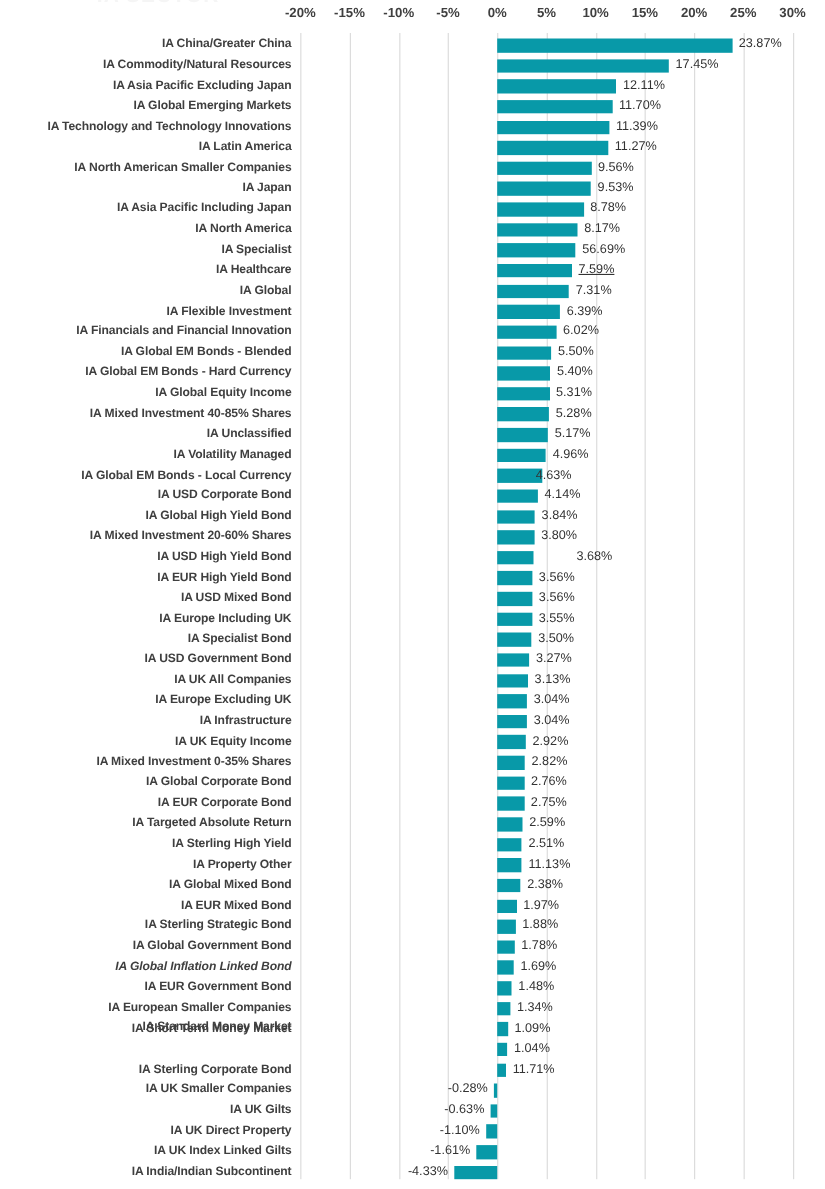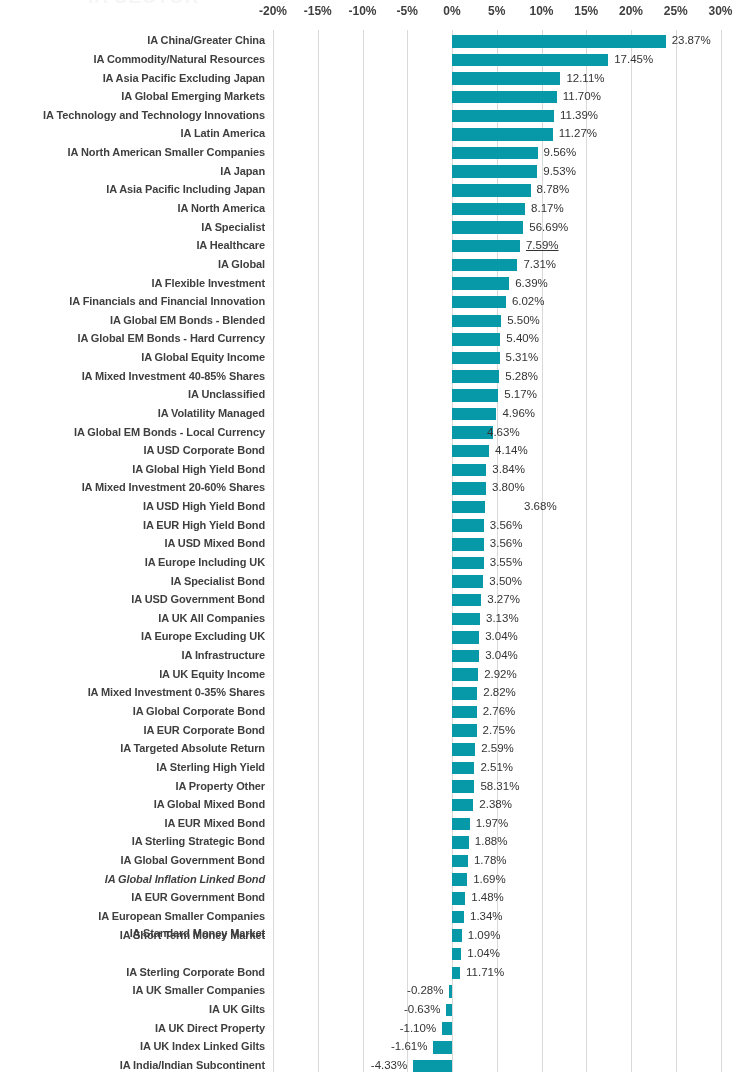--- a/index.html
+++ b/index.html
@@ -176,21 +176,21 @@
       <div class="bar" style="top: 724.375px; width: 24.6125px; left: 452px; background: rgb(8, 153, 168);"></div>
       <div class="val-label" style="top: 723.625px; left: 482.613px;">2.75%</div>
       <div class="cat-label" style="top: 742.255px;">IA Targeted Absolute Return</div>
       <div class="bar" style="top: 743.005px; width: 23.1805px; left: 452px; background: rgb(8, 153, 168);"></div>
       <div class="val-label" style="top: 742.255px; left: 481.18px;">2.59%</div>
       <div class="cat-label" style="top: 760.885px;">IA Sterling High Yield</div>
       <div class="bar" style="top: 761.635px; width: 22.4645px; left: 452px; background: rgb(8, 153, 168);"></div>
       <div class="val-label" style="top: 760.885px; left: 480.464px;">2.51%</div>
       <div class="cat-label" style="top: 779.515px;">IA Property Other</div>
       <div class="bar" style="top: 780.265px; width: 22.375px; left: 452px; background: rgb(8, 153, 168);"></div>
-      <div class="val-label" style="top: 779.515px; left: 480.375px;">58.31%</div>
+      <div class="val-label" style="top: 779.515px; left: 480.375px;">11.13%</div>
       <div class="cat-label" style="top: 798.145px;">IA Global Mixed Bond</div>
       <div class="bar" style="top: 798.895px; width: 21.301px; left: 452px; background: rgb(8, 153, 168);"></div>
       <div class="val-label" style="top: 798.145px; left: 479.301px;">2.38%</div>
       <div class="cat-label" style="top: 816.775px;">IA EUR Mixed Bond</div>
       <div class="bar" style="top: 817.525px; width: 17.6315px; left: 452px; background: rgb(8, 153, 168);"></div>
       <div class="val-label" style="top: 816.775px; left: 475.632px;">1.97%</div>
       <div class="cat-label" style="top: 835.405px;">IA Sterling Strategic Bond</div>
       <div class="bar" style="top: 836.155px; width: 16.826px; left: 452px; background: rgb(8, 153, 168);"></div>
       <div class="val-label" style="top: 835.405px; left: 474.826px;">1.88%</div>
       <div class="cat-label" style="top: 854.035px;">IA Global Government Bond</div>

